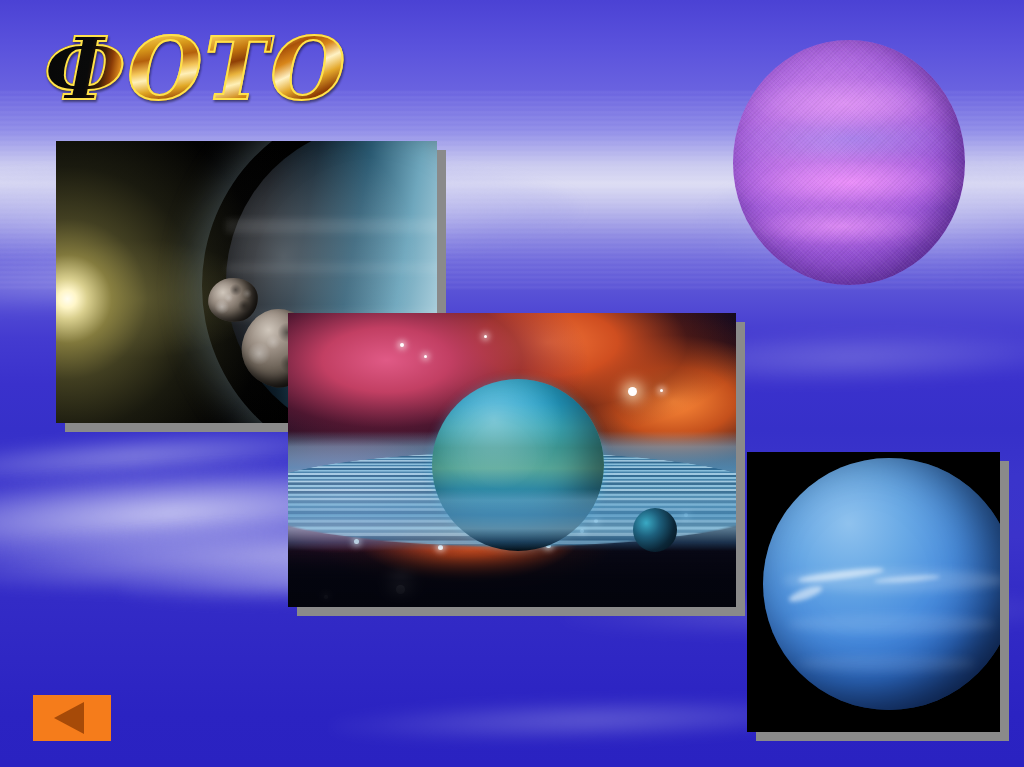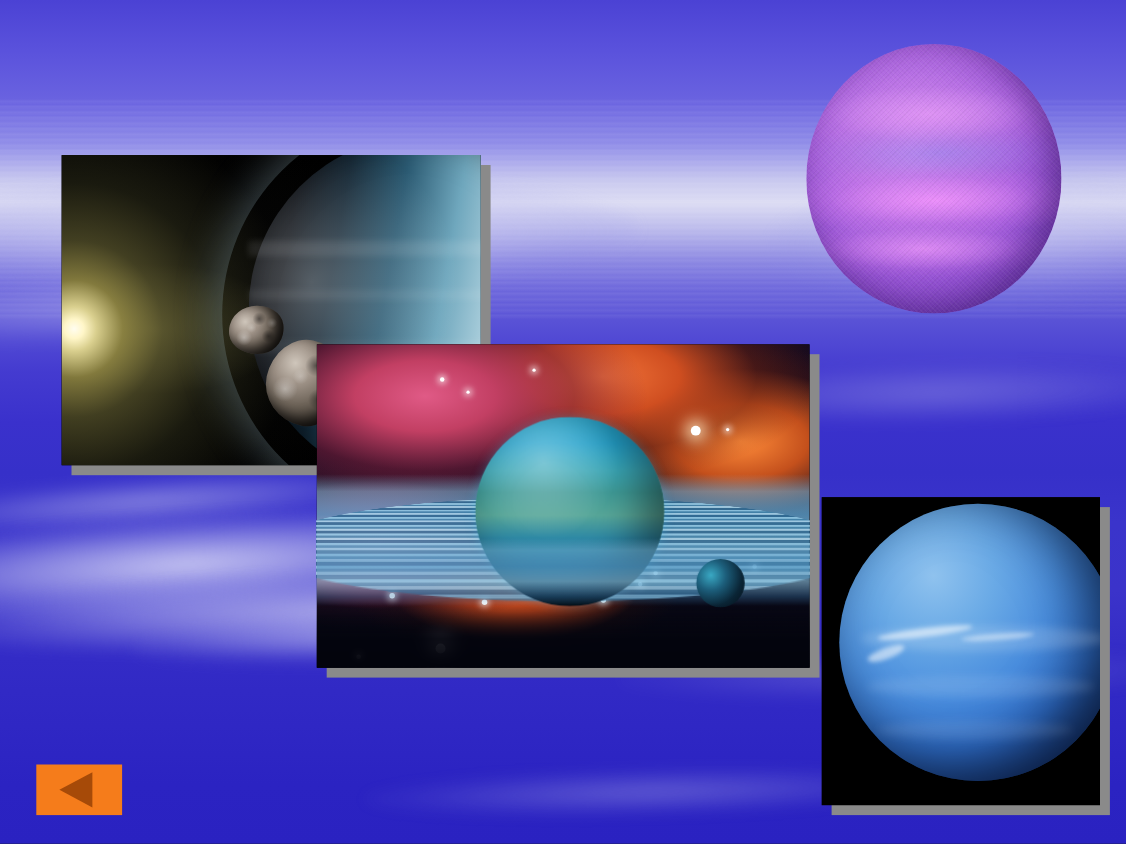--- a/index.html
+++ b/index.html
@@ -348,20 +348,23 @@
   <div class="cloud cloud-j"></div>
   <div class="cloud cloud-g"></div>
   <div class="cloud cloud-f"></div>
   <div class="cloud cloud-d"></div>
   <div class="cloud cloud-a"></div>
   <div class="cloud cloud-b"></div>
   <div class="cloud cloud-c"></div>
   <div class="cloud cloud-i"></div>
   <div class="cloud cloud-e"></div>
 
+  <div id="title">
+    <span class="ltr ltr-f">Ф</span><span class="ltr ltr-gold">О</span><span class="ltr ltr-gold2">Т</span><span class="ltr ltr-gold3">О</span>
+  </div>
 
   <div id="purple-planet">
     <span class="sr">Purple magenta planet sphere</span>
   </div>
 
   <div class="photo p1">
     <div class="scene p1-bg">
       <div class="p1-glow"></div>
       <div class="p1-planet">
         <div class="p1-band" style="top:96px;height:14px;"></div>

